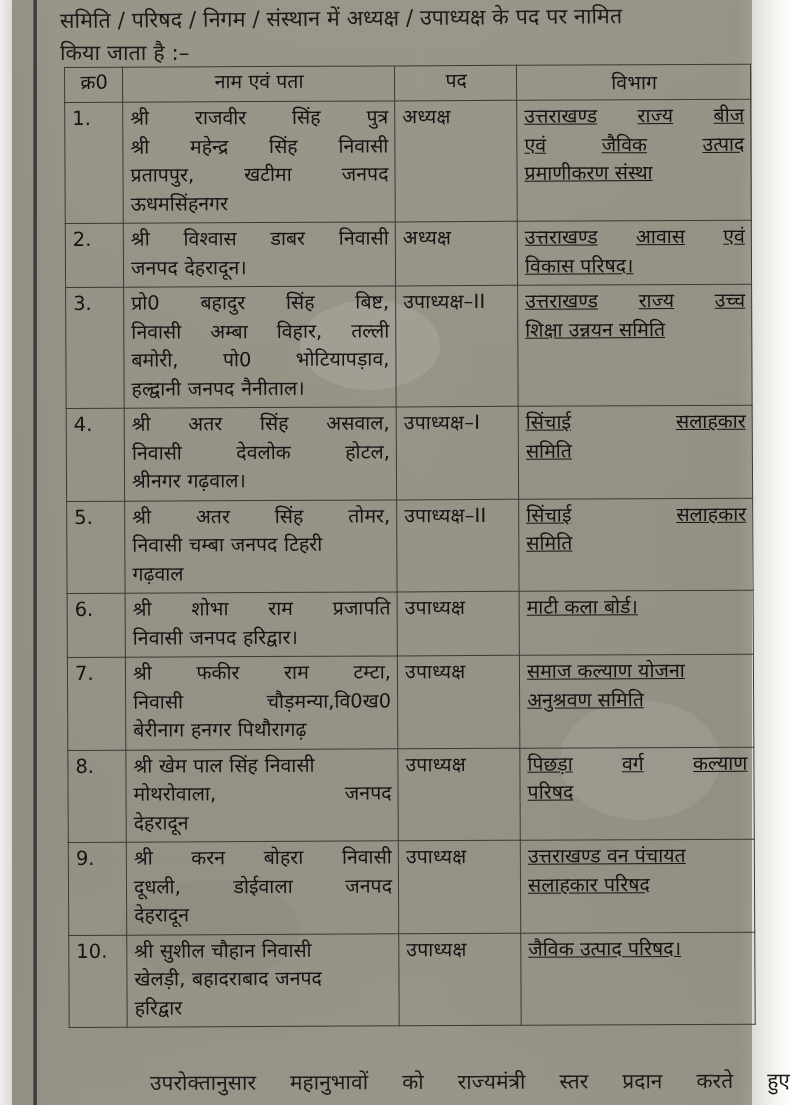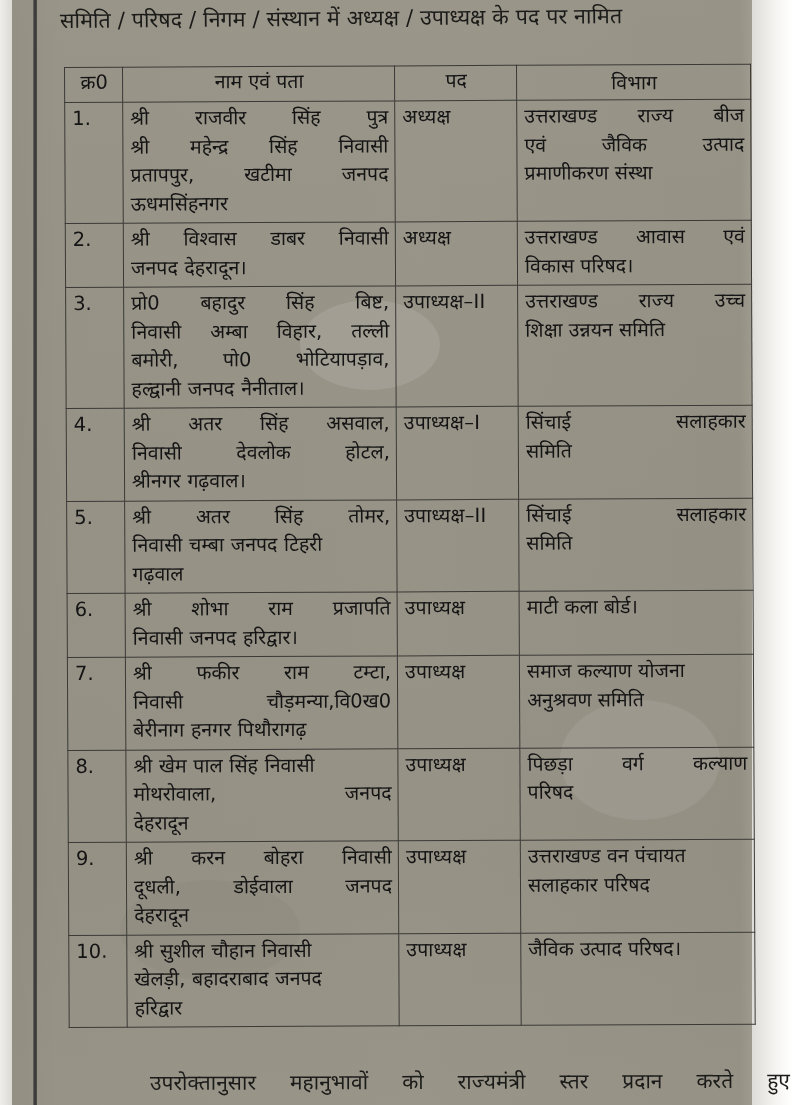--- a/index.html
+++ b/index.html
@@ -154,20 +154,21 @@
   }
   td.post {
     font-weight: 400;
     letter-spacing: .2px;
     white-space: nowrap;
     padding-left: 8px;
   }
   td.dept .ln {
     display: block;
     white-space: nowrap;
+    text-decoration: underline;
   }
   td.dept .ln.just {
     display: flex;
     justify-content: space-between;
   }
 
   th.h-sn, th.h-name, th.h-post, th.h-dept {
     font-size: 21px;
   }
   th.h-dept {
@@ -217,20 +218,21 @@
   <div class="binding-line"></div>
   <div class="right-strip"></div>
 
   <div class="blotch b1"></div>
   <div class="blotch b2"></div>
   <div class="blotch b3"></div>
 
 
   <div class="intro">
     <div class="intro-line l1">समिति / परिषद / निगम / संस्थान में अध्यक्ष / उपाध्यक्ष के पद पर नामित</div>
+    <div class="intro-line l2">किया जाता है :–</div>
   </div>
 
   <div class="tbl-wrap">
     <table class="doc">
       <colgroup>
         <col class="c-sn">
           <col class="c-name">
           <col class="c-post">
           <col class="c-dept">
       </colgroup>

